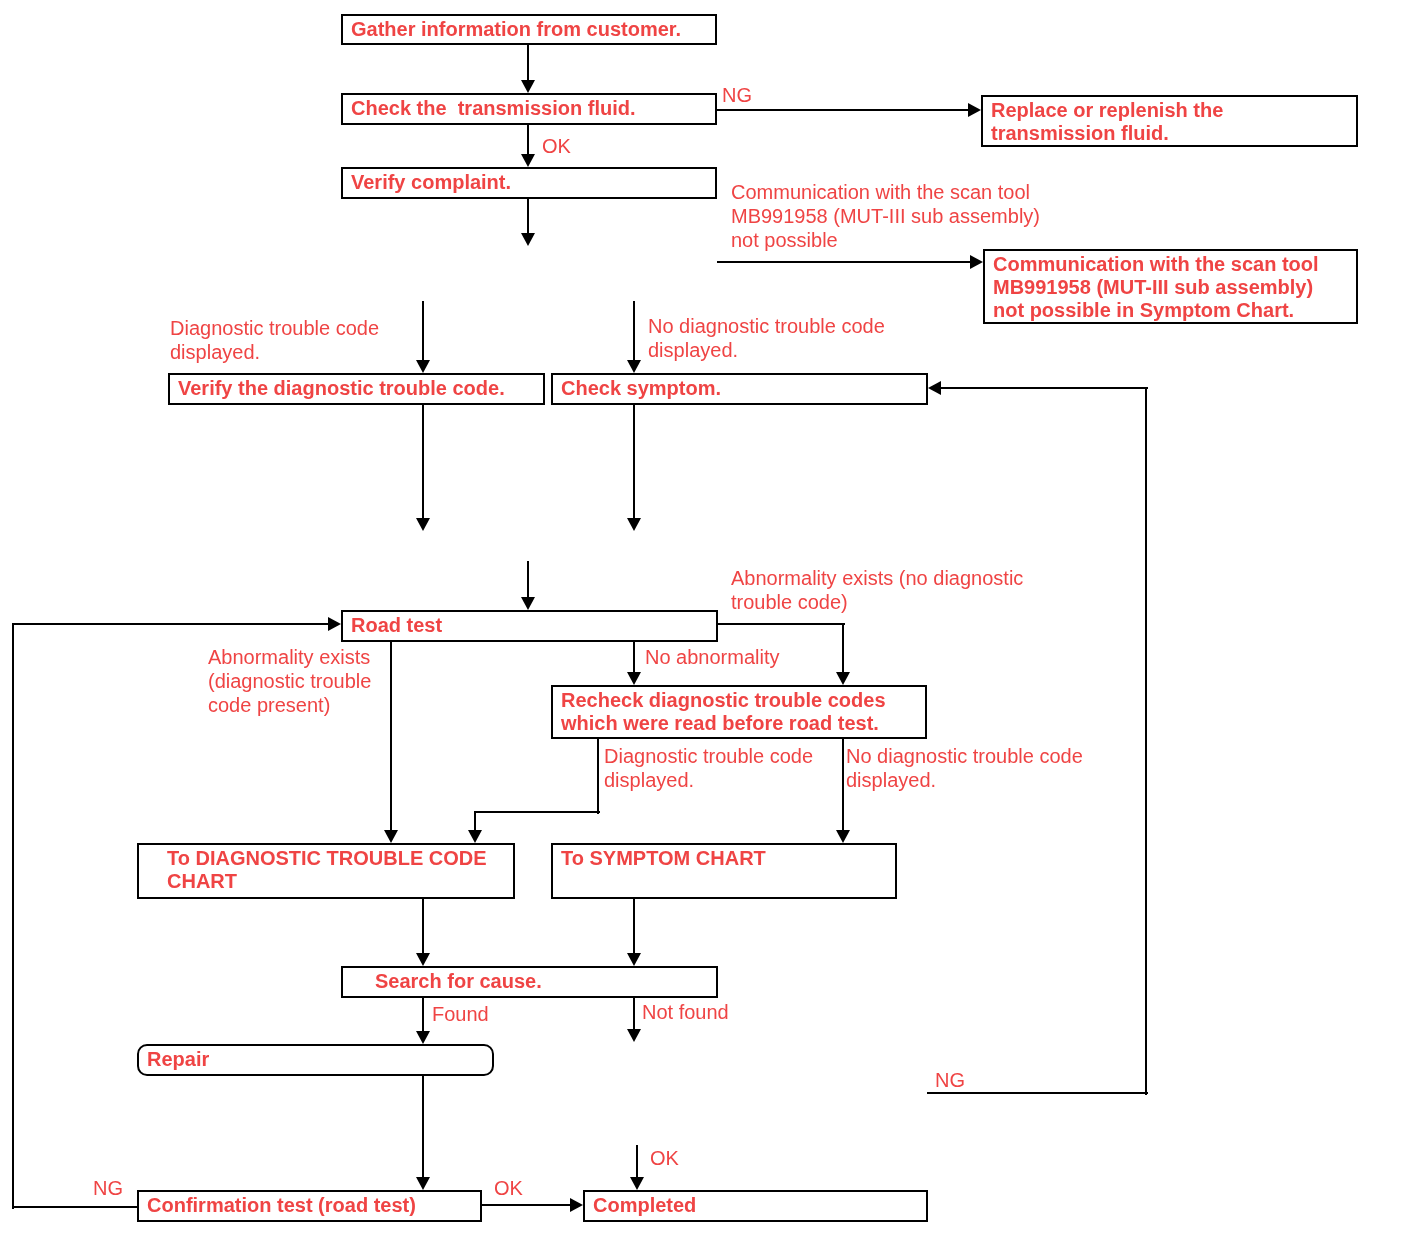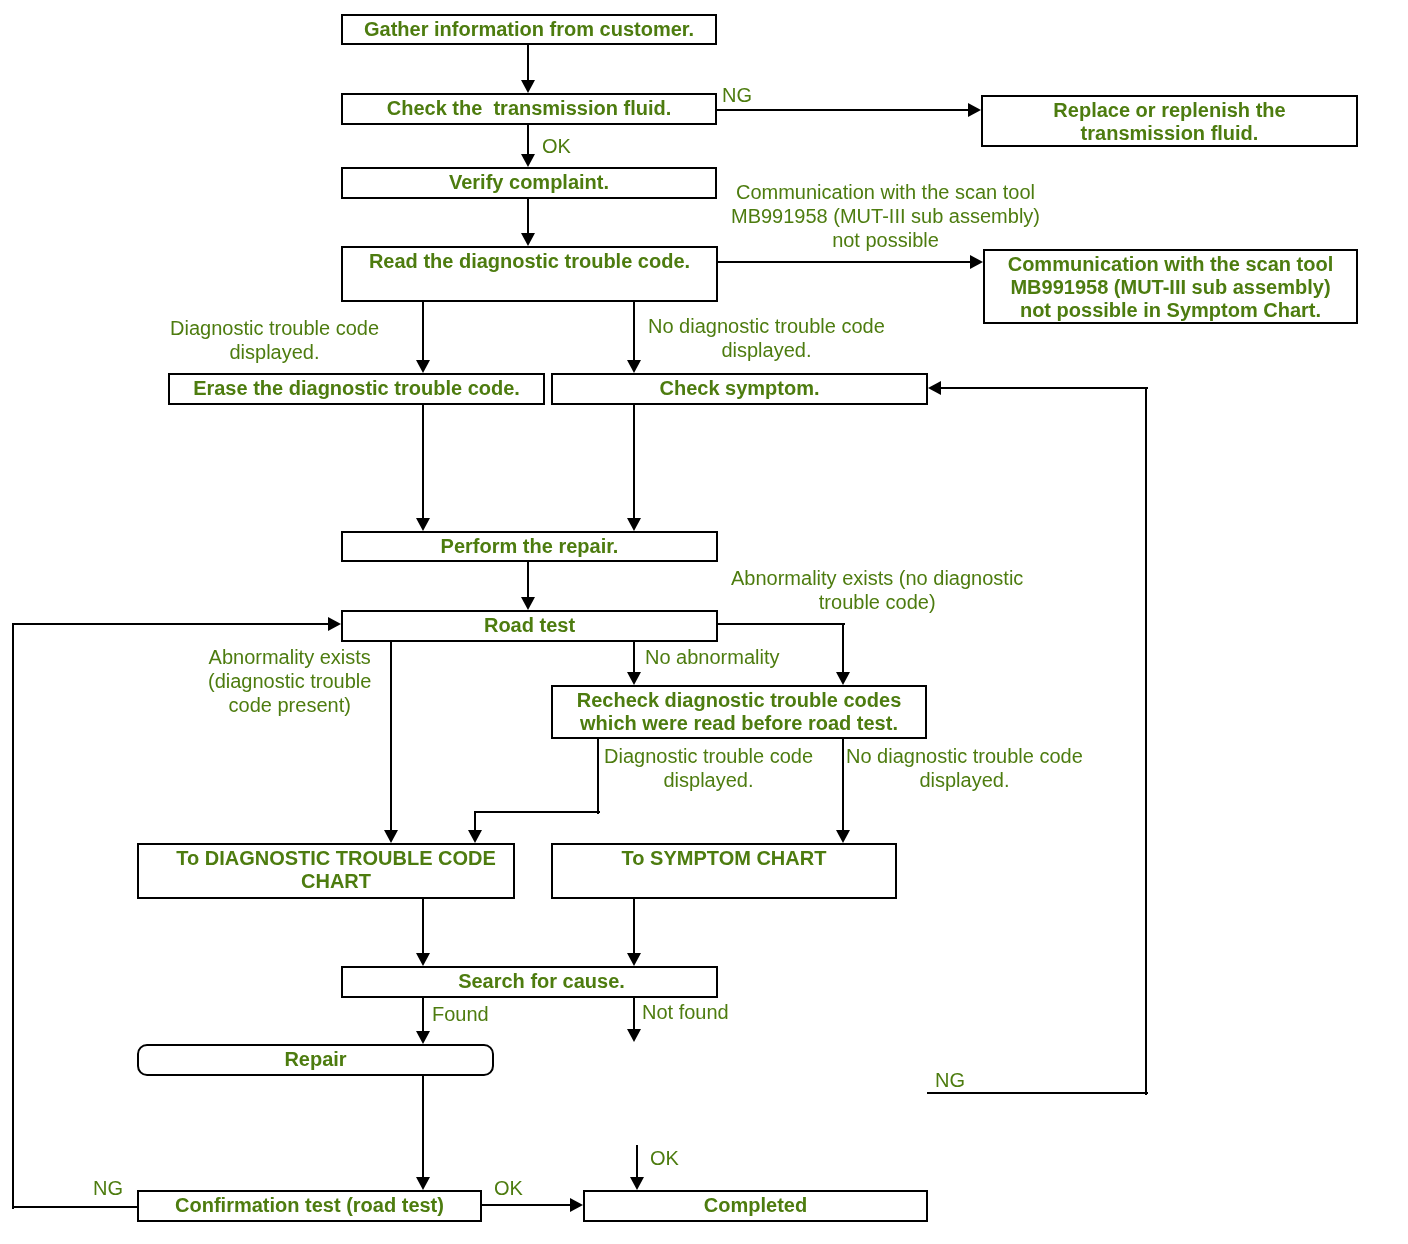--- a/index.html
+++ b/index.html
@@ -6,22 +6,21 @@
     margin: 0;
     padding: 0;
     background: #ffffff;
   }
   .stage {
     position: relative;
     width: 1408px;
     height: 1244px;
     background: #ffffff;
     font-family: "Liberation Sans", "DejaVu Sans", sans-serif;
-    color: #4d7c0f;
-    text-align: center;
+    color: #ef4444;
   }
   .node {
     position: absolute;
     box-sizing: border-box;
     border: 2px solid #000000;
     background: #ffffff;
     font-weight: bold;
     font-size: 20px;
     line-height: 23px;
     padding: 2px 8px;
@@ -116,27 +115,25 @@
     <div class="ah down" style="left: 416px; top: 1177px;"></div>
     <div class="ah down" style="left: 630px; top: 1177px;"></div>
     <div class="ah right" style="left: 570px; top: 1198px;"></div>
     <div class="ah right" style="left: 328px; top: 617px;"></div>
     <div class="ah left" style="left: 928px; top: 381px;"></div>
     <div class="node" style="left: 341px; top: 14px; width: 376px; height: 31px;">Gather information from customer.</div>
     <div class="node" style="left: 341px; top: 93px; width: 376px; height: 32px;">Check the  transmission fluid.</div>
     <div class="node" style="left: 981px; top: 95px; width: 377px; height: 52px;">Replace or replenish the
 transmission fluid.</div>
     <div class="node" style="left: 341px; top: 167px; width: 376px; height: 32px;">Verify complaint.</div>
-    <div class="node" style="left: 341px; top: 246px; width: 377px; height: 56px;">Read the diagnostic trouble code.</div>
     <div class="node" style="left: 983px; top: 249px; width: 375px; height: 75px;">Communication with the scan tool
 MB991958 (MUT-III sub assembly)
 not possible in Symptom Chart.</div>
-    <div class="node" style="left: 168px; top: 373px; width: 377px; height: 32px;">Erase the diagnostic trouble code.</div>
+    <div class="node" style="left: 168px; top: 373px; width: 377px; height: 32px;">Verify the diagnostic trouble code.</div>
     <div class="node" style="left: 551px; top: 373px; width: 377px; height: 32px;">Check symptom.</div>
-    <div class="node" style="left: 341px; top: 531px; width: 377px; height: 31px;">Perform the repair.</div>
     <div class="node" style="left: 341px; top: 610px; width: 377px; height: 32px;">Road test</div>
     <div class="node" style="left: 551px; top: 685px; width: 376px; height: 54px;">Recheck diagnostic trouble codes
 which were read before road test.</div>
     <div class="node" style="left: 137px; top: 843px; width: 378px; height: 56px; padding-left: 28px;">To DIAGNOSTIC TROUBLE CODE
 CHART</div>
     <div class="node" style="left: 551px; top: 843px; width: 346px; height: 56px;">To SYMPTOM CHART</div>
     <div class="node" style="left: 341px; top: 966px; width: 377px; height: 32px; padding-left: 32px;">Search for cause.</div>
     <div class="node" style="left: 137px; top: 1044px; width: 357px; height: 32px; border-radius: 10px;">Repair</div>
     <div class="node" style="left: 137px; top: 1190px; width: 345px; height: 32px;">Confirmation test (road test)</div>
     <div class="node" style="left: 583px; top: 1190px; width: 345px; height: 32px;">Completed</div>

